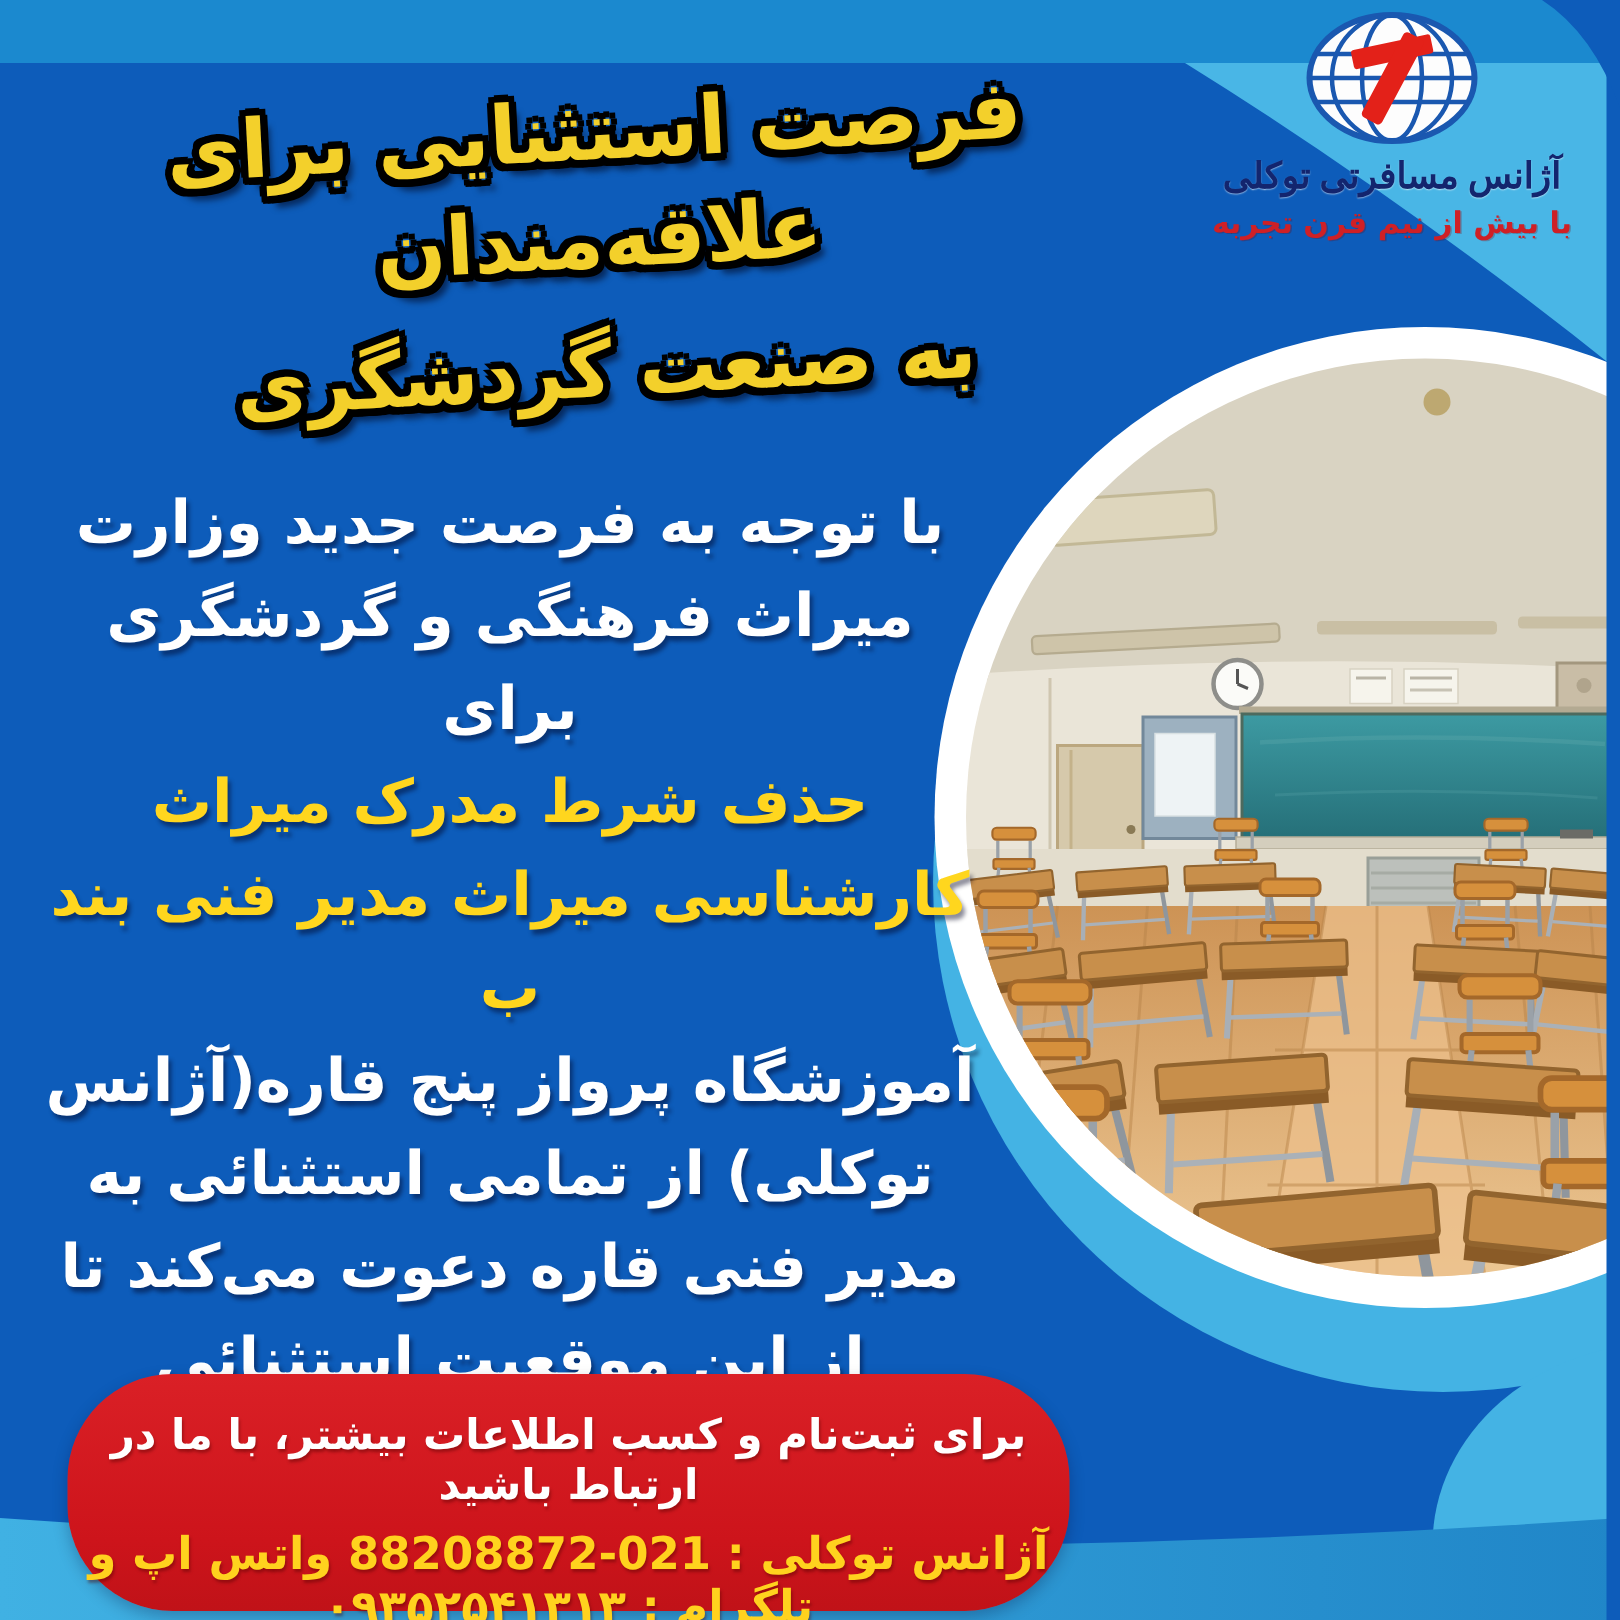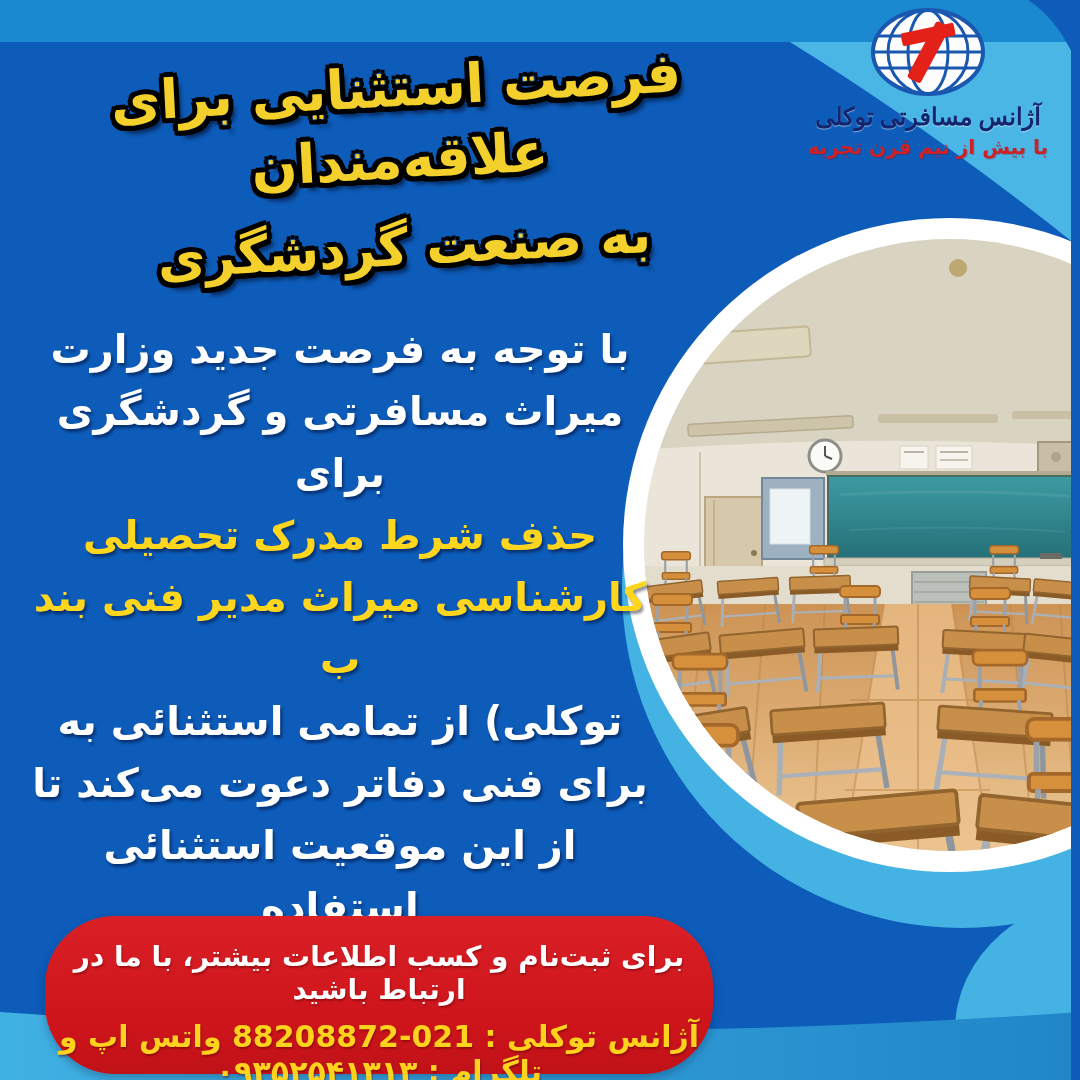--- a/index.html
+++ b/index.html
@@ -243,25 +243,26 @@
   <div class="logo-tagline">با بیش از نیم قرن تجربه</div>
 </div>
 
 <div class="abs headline">
   <div class="l1 outline">فرصت استثنایی برای علاقه‌مندان</div>
   <div class="l2 outline">به صنعت گردشگری</div>
 </div>
 
 <div class="abs bodytext">
   <div>با توجه به فرصت جدید وزارت</div>
-  <div>میراث مسافرتی و گردشگری برای</div>
-  <div class="yellow">حذف شرط مدرک تحصیلی</div>
+  <div>میراث فرهنگی و گردشگری برای</div>
+  <div class="yellow">حذف شرط مدرک میراث</div>
   <div class="yellow">کارشناسی میراث مدیر فنی بند ب</div>
+  <div>آموزشگاه پرواز پنج قاره(آژانس</div>
   <div>توکلی) از تمامی استثنائی به</div>
-  <div>برای فنی دفاتر دعوت می‌کند تا</div>
+  <div>مدیر فنی قاره دعوت می‌کند تا</div>
   <div>از این موقعیت استثنائی استفاده</div>
   <div>کنند.</div>
 </div>
 
 <div class="abs banner">
   <div class="cta">برای ثبت‌نام و کسب اطلاعات بیشتر، با ما در ارتباط باشید</div>
   <div class="contact">آژانس توکلی : 021-88208872  واتس اپ و تلگرام : ۰۹۳۵۲۵۴۱۳۱۳</div>
 </div>
 
 </body></html>

